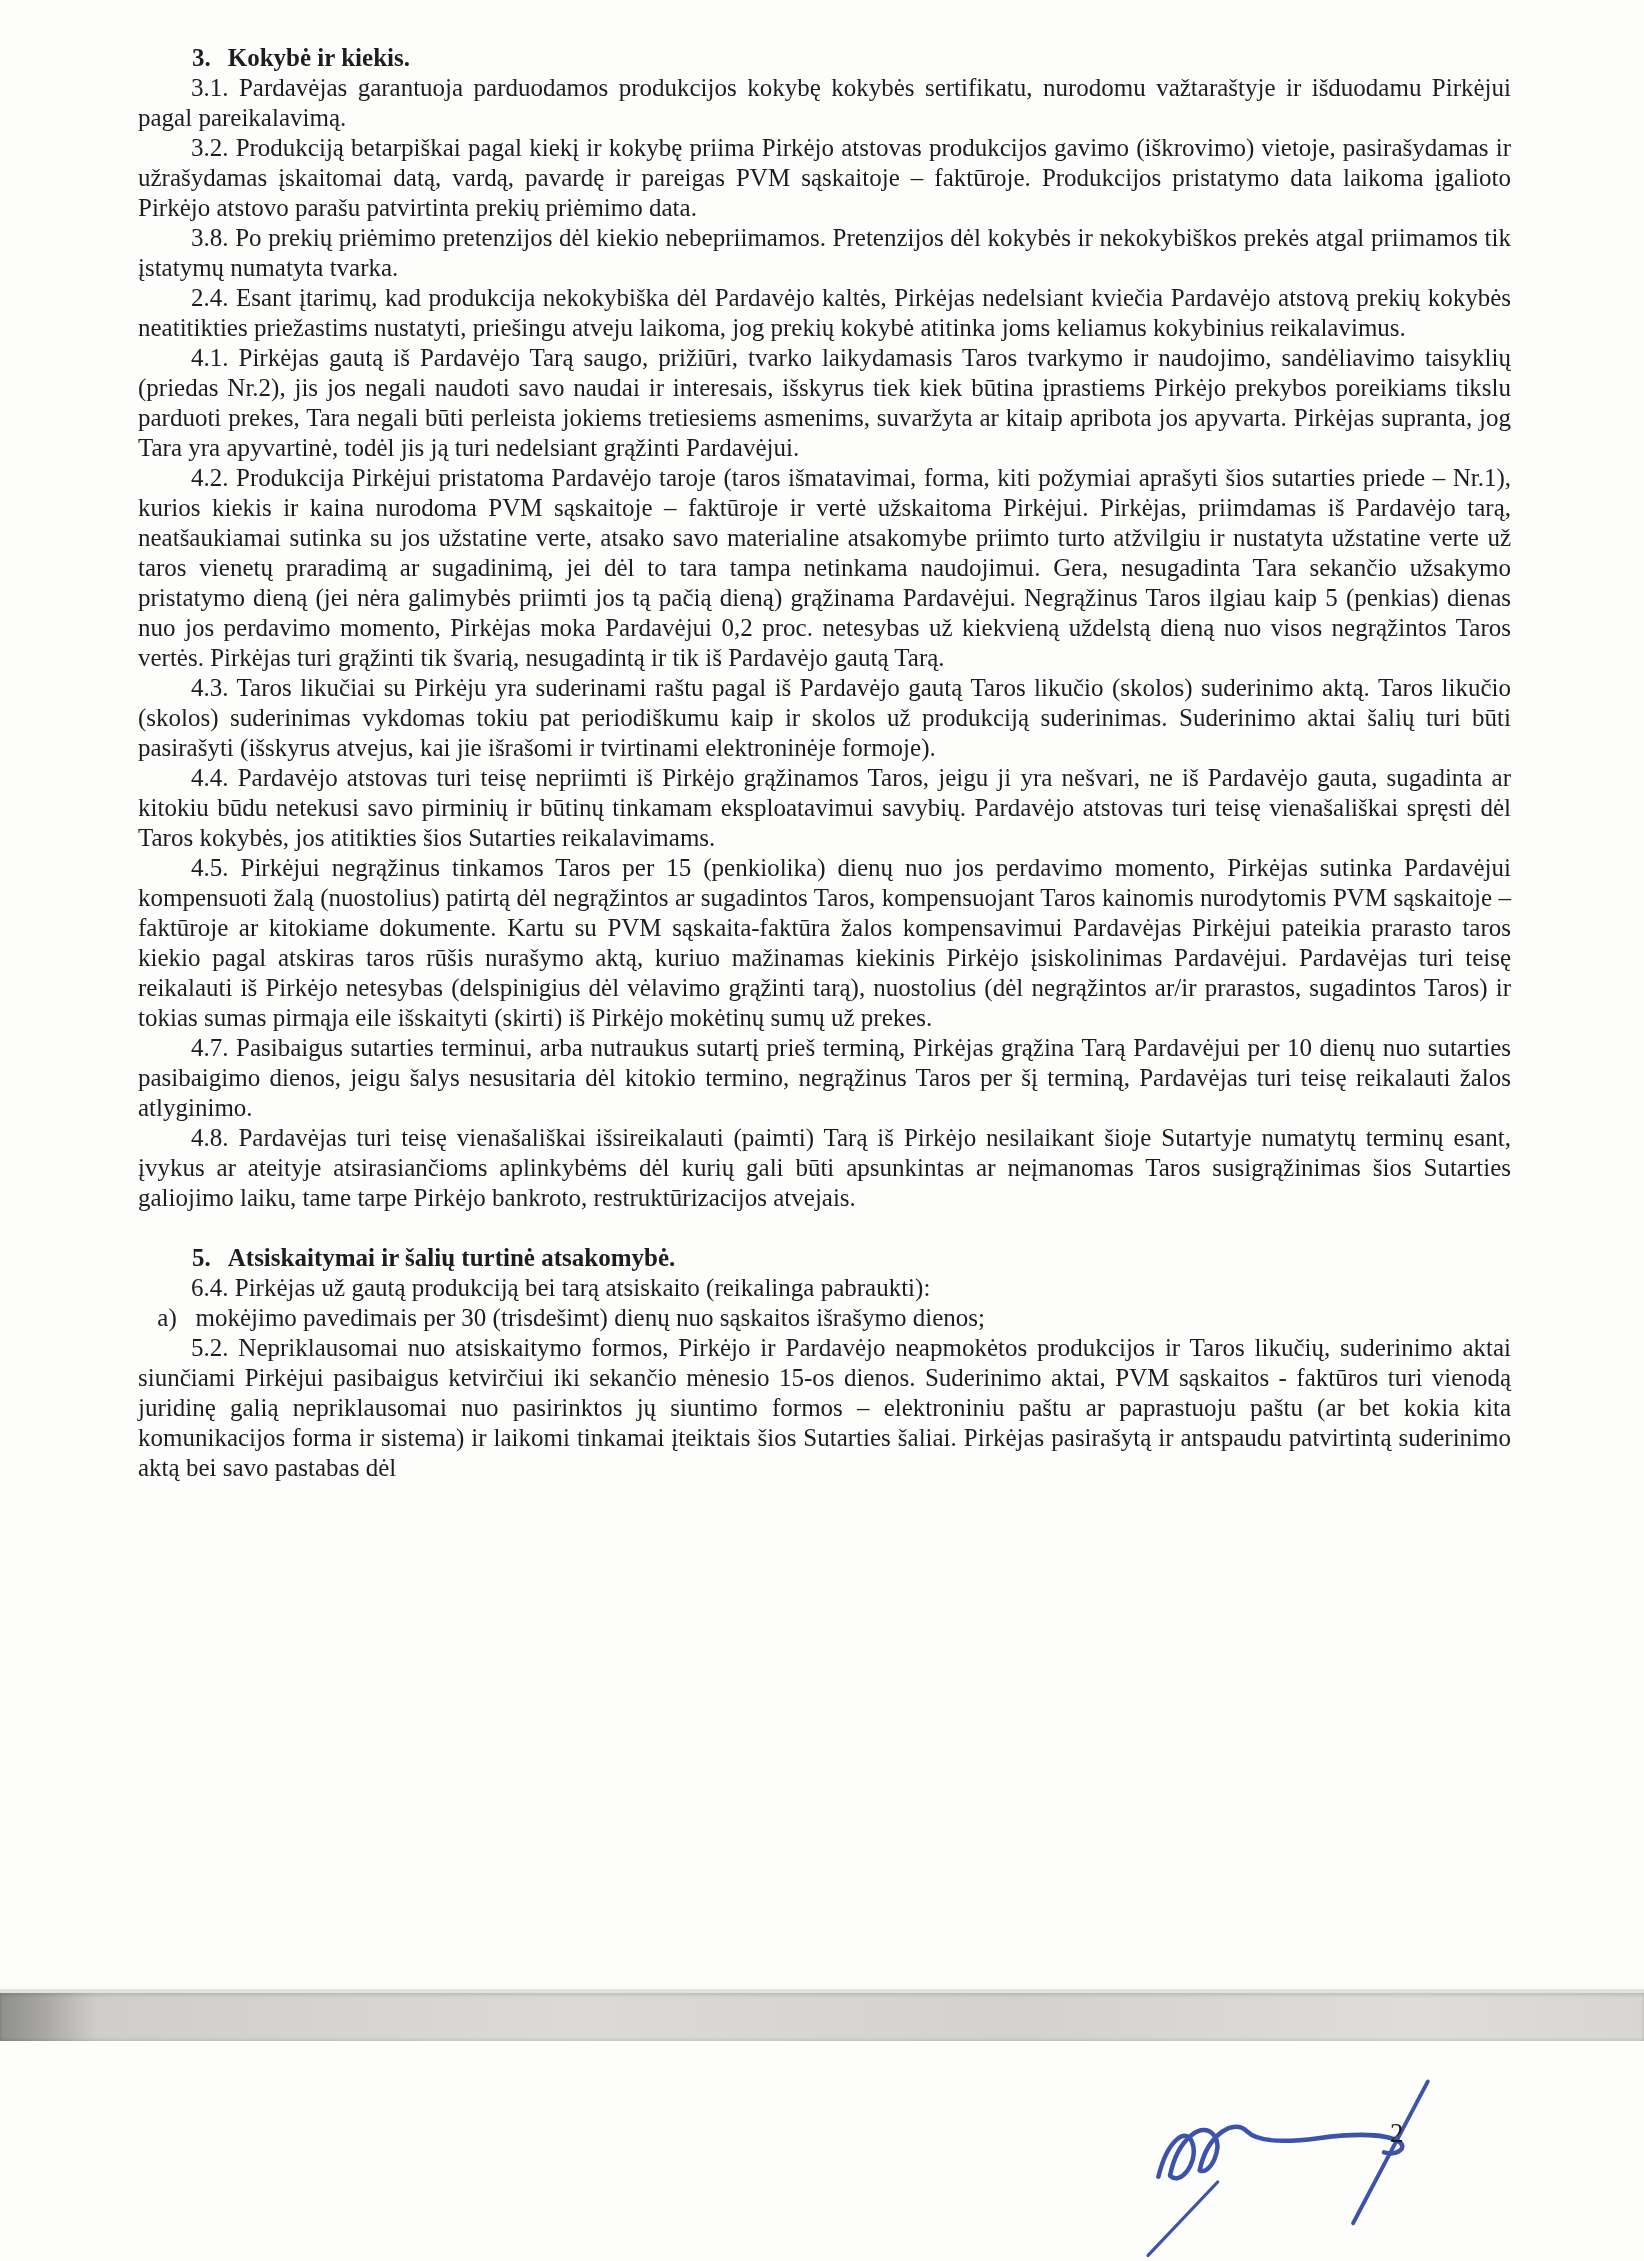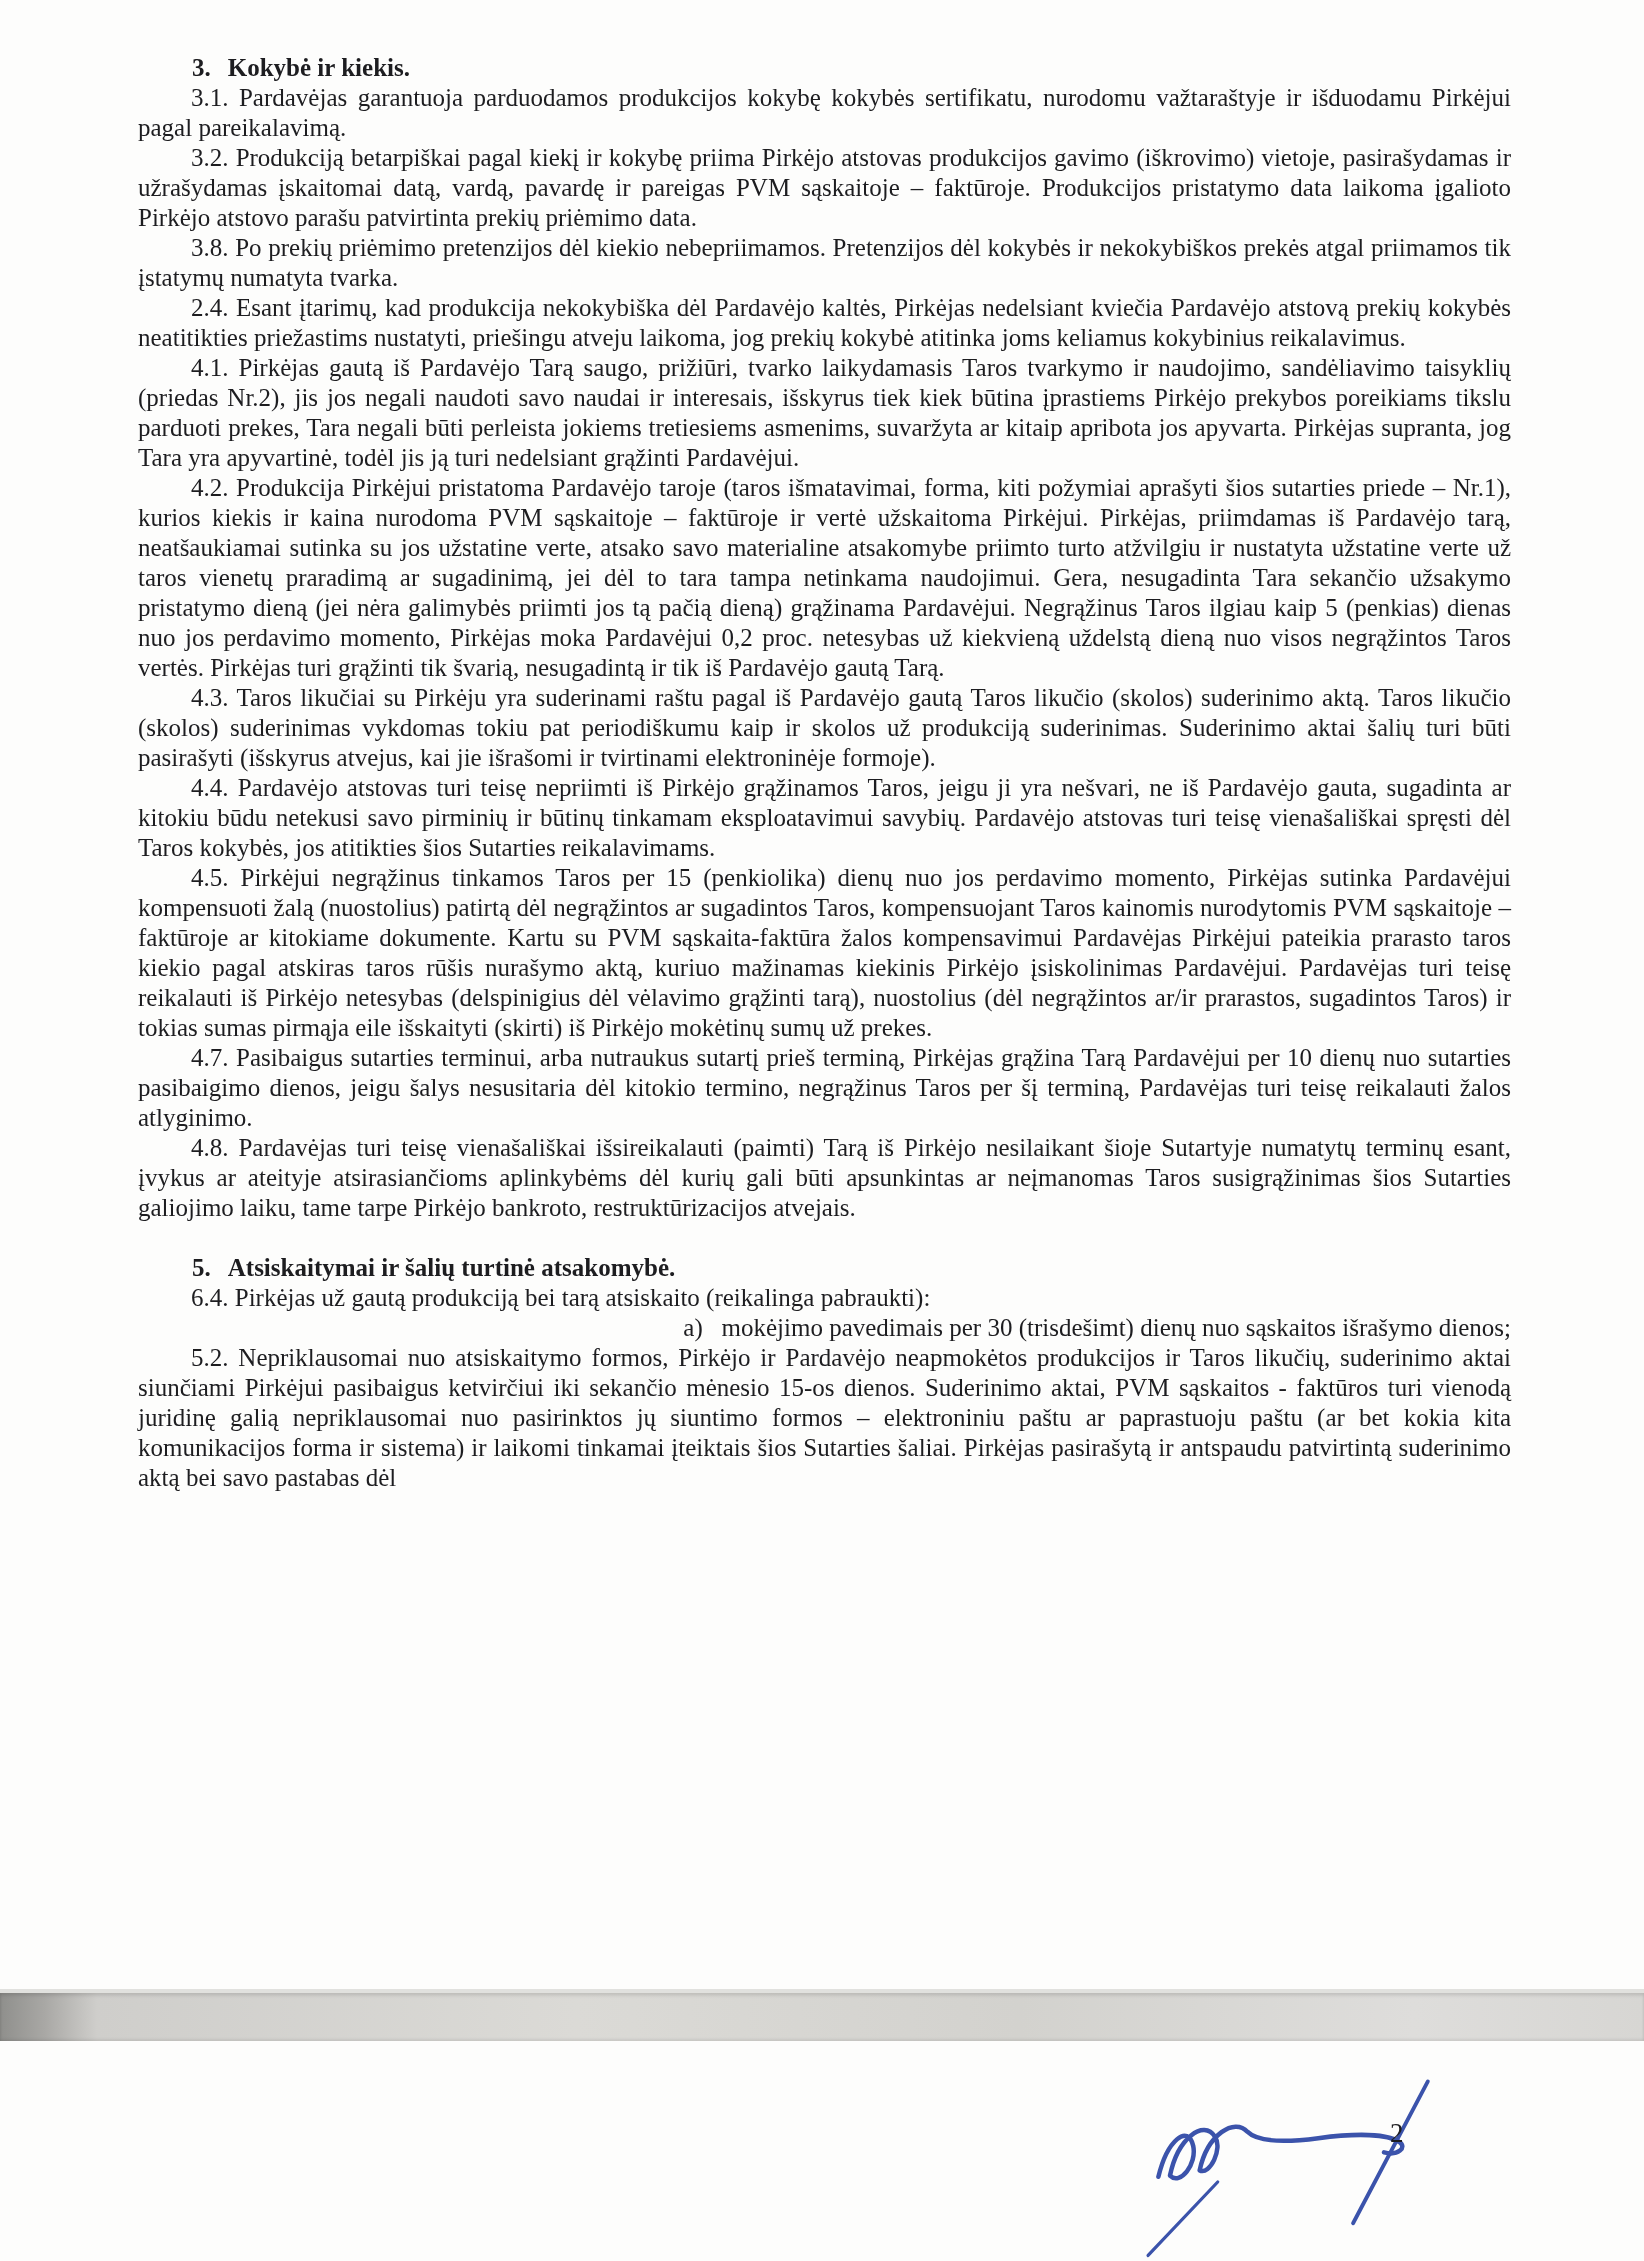--- a/index.html
+++ b/index.html
@@ -20,39 +20,39 @@
   .content {
     position: absolute;
     top: 37px;
     left: 138px;
     width: 1373px;
     font-size: 25px;
     line-height: 30px;
   }
   .section-heading {
     font-weight: bold;
-    margin: 16px 0 0 54px;
+    margin: 6px 0 0 54px;
     font-size: 25px;
     line-height: 30px;
   }
   .section + .section .section-heading {
     margin-top: 30px;
   }
   .section-heading .sec-num {
     display: inline-block;
     margin-right: 17px;
   }
   p.para {
     margin: 0;
     text-align: justify;
     text-indent: 53px;
   }
   p.para.hang {
     text-indent: 19.3px;
-    text-align: right;
+    text-align: left;
   }
   .scan-band {
     position: absolute;
     left: 0;
     top: 1993px;
     width: 1644px;
     height: 48px;
     background: linear-gradient(to right,
       #8f8f8c 0px, #a9a8a5 45px, #cfcecb 97px,
       #dbdad6 35%, #d3d2ce 62%, #dedddb 86%, #d7d6d3 100%);

